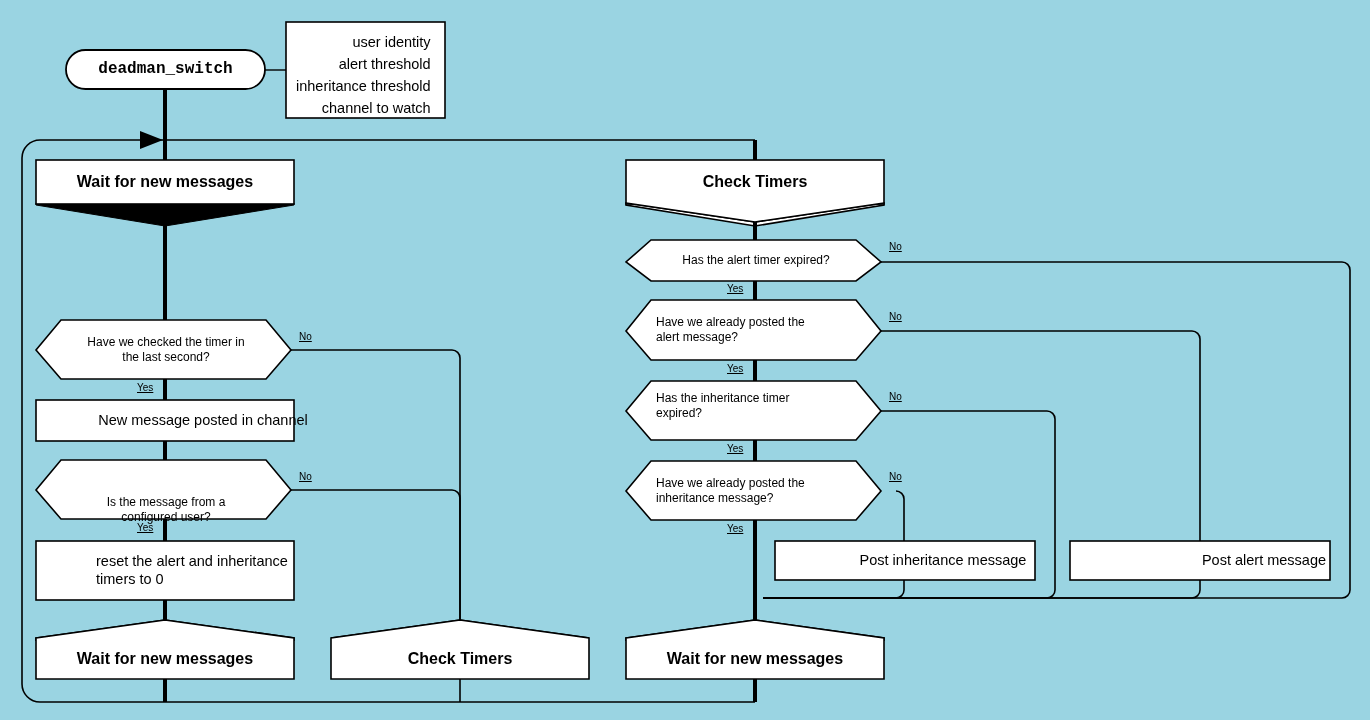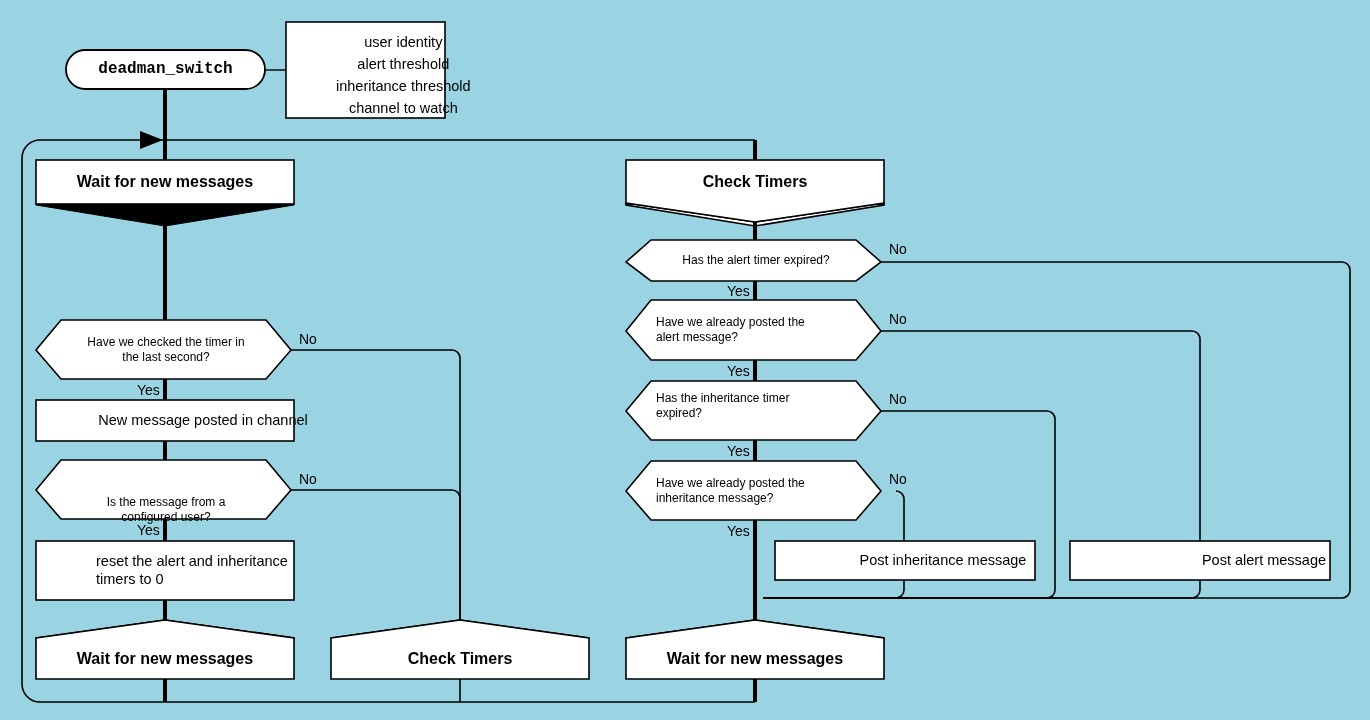--- a/index.html
+++ b/index.html
@@ -47,32 +47,32 @@
     font-weight: normal;
     padding-left: 38px;
   }
   .lbl-dec {
     font-size: 12px;
     font-weight: normal;
   }
   .lbl-note {
     font-size: 14.5px;
     font-weight: normal;
-    text-align: center;
+    text-align: right;
     justify-content: flex-start;
     align-items: flex-start;
     line-height: 1.52;
-    margin-left: 40px;
   }
   .edge-label {
     position: absolute;
-    font-size: 14px;
+    font-size: 10px;
     color: #000000;
     pointer-events: none;
     white-space: nowrap;
+    text-decoration: underline;
   }
 </style>
 </head>
 <body>
 
 <div id="canvas" style="background: rgb(154, 212, 226);">
 
   <svg id="svg-layer" viewBox="0 0 1370 720" xmlns="http://www.w3.org/2000/svg">
 
     <defs>

